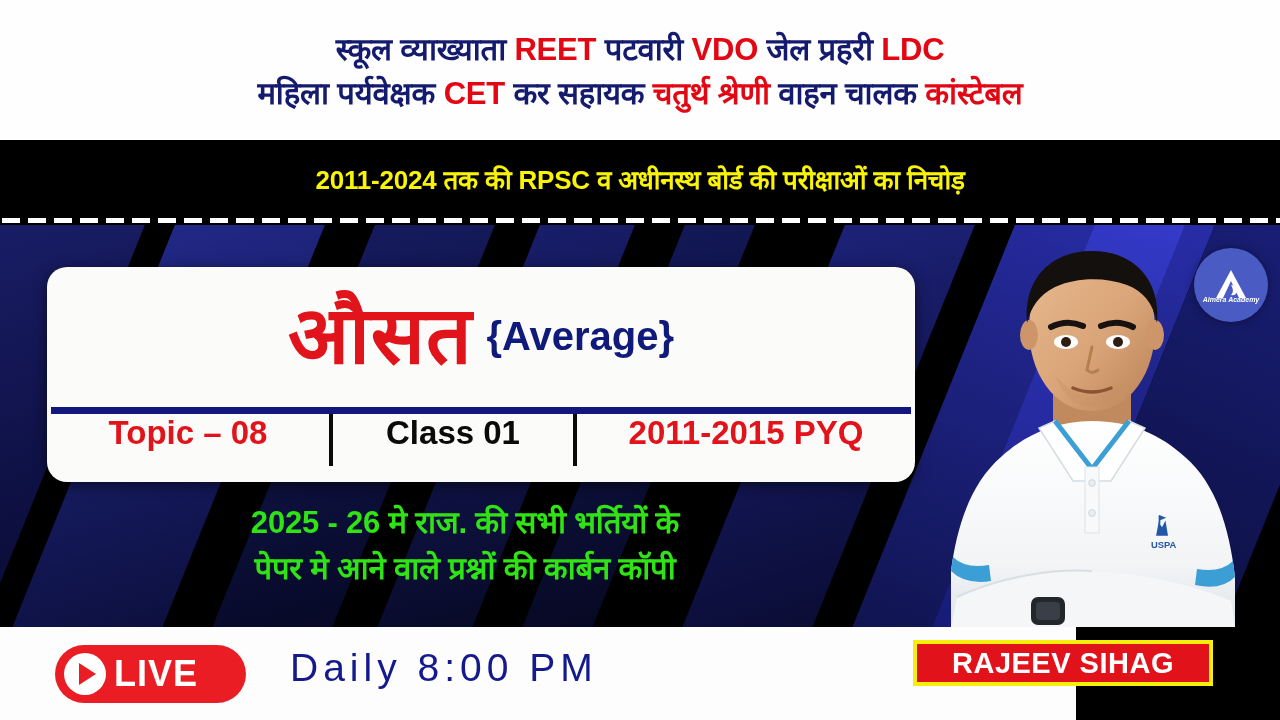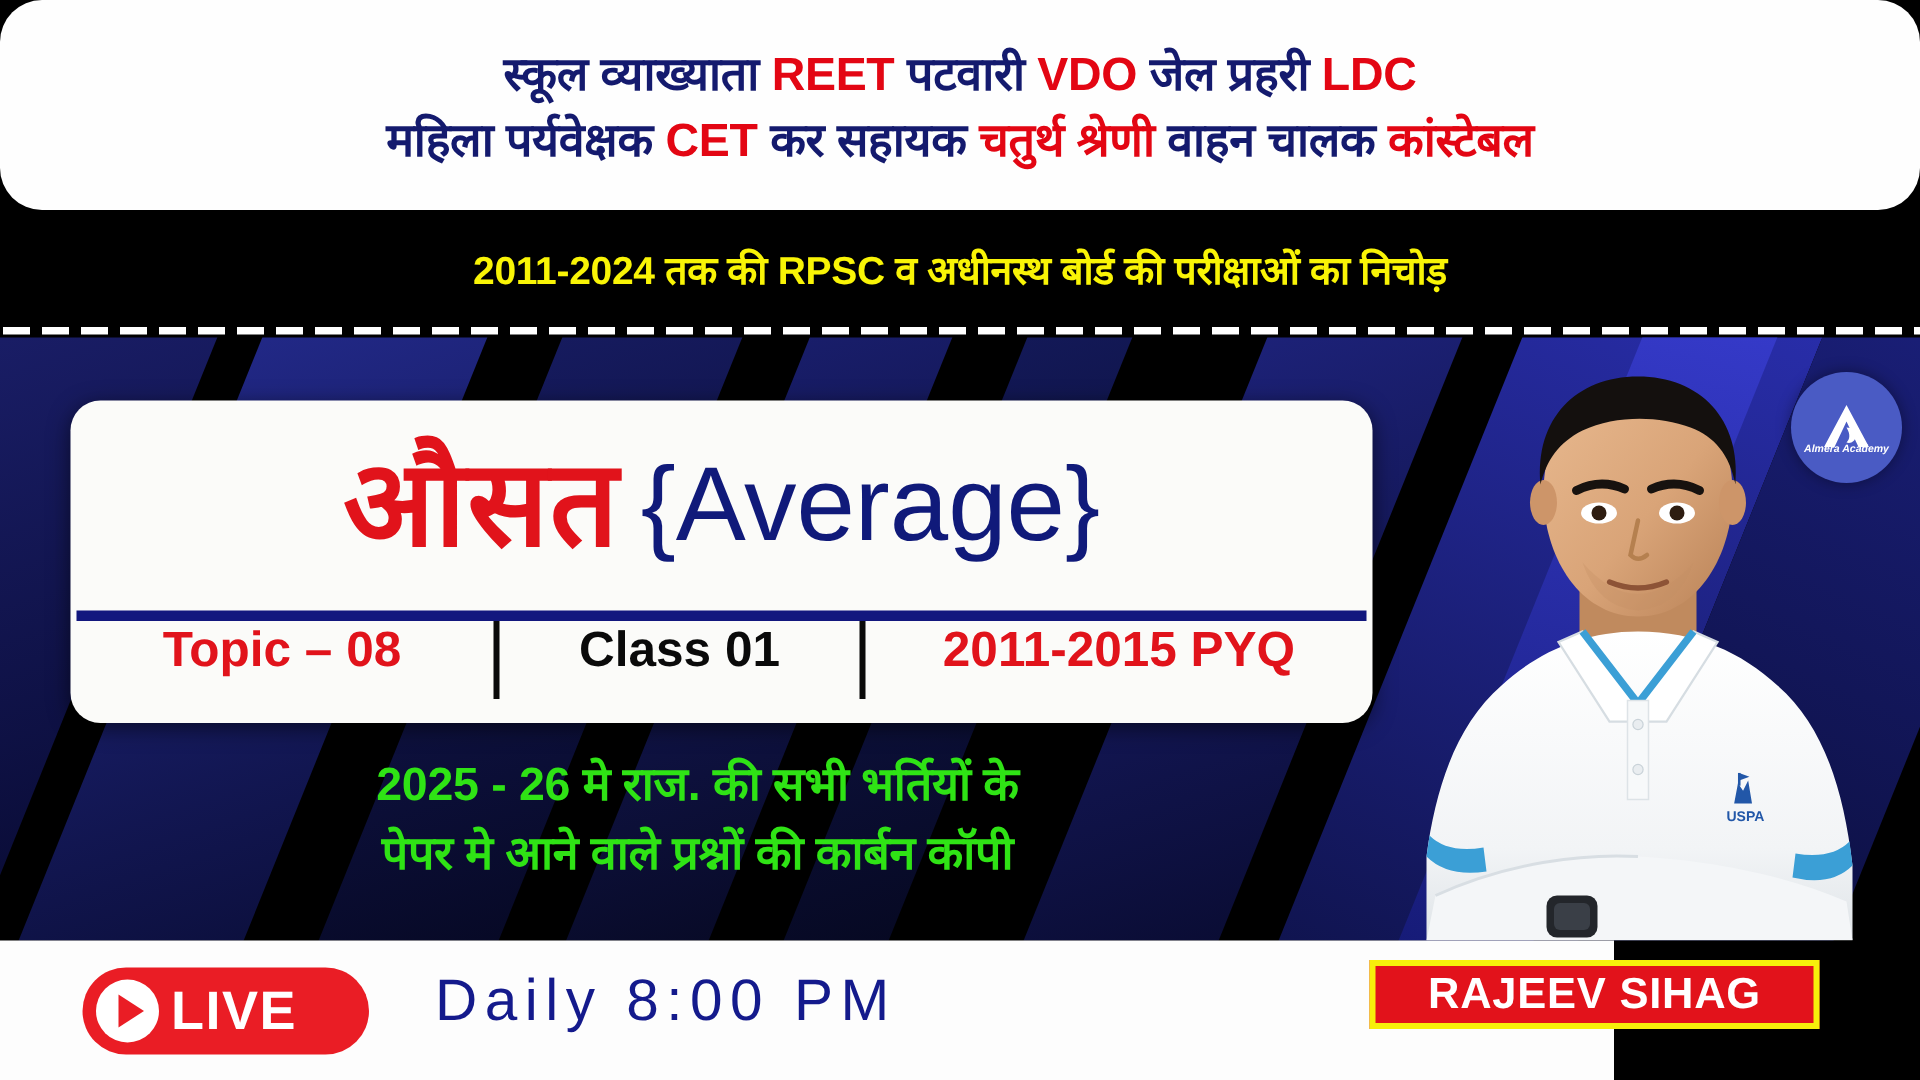--- a/index.html
+++ b/index.html
@@ -10,21 +10,20 @@
     position:relative;
   }
 
   
   .header {
     position:absolute; left:0; top:0; width:1280px; height:140px;
     background:#fefefe;
     display:flex; flex-direction:column;
     align-items:center; justify-content:center;
     gap:2px;
-    border-radius:28px;
   }
   .header-line {
     white-space:nowrap;
     font-weight:bold;
     color:#141a6e;
     letter-spacing:-0.2px;
   }
   .header-line.l1 { font-size:31px; }
   .header-line.l2 { font-size:31px; }
   .hl-red { color:#e30613; }
@@ -97,22 +96,22 @@
   }
   .title-hi {
     color:#e1131b;
     font-size:80px;
     font-weight:bold;
     line-height:1;
     letter-spacing:1px;
   }
   .title-en {
     color:#101a7a;
-    font-size:70px;
-    font-weight:normal;
+    font-size:40px;
+    font-weight:bold;
     line-height:1;
   }
   .card-divider {
     height:7px;
     background:#12177e;
     margin:0 4px;
   }
   .meta-row {
     height:68px;
     display:flex; align-items:flex-start;

